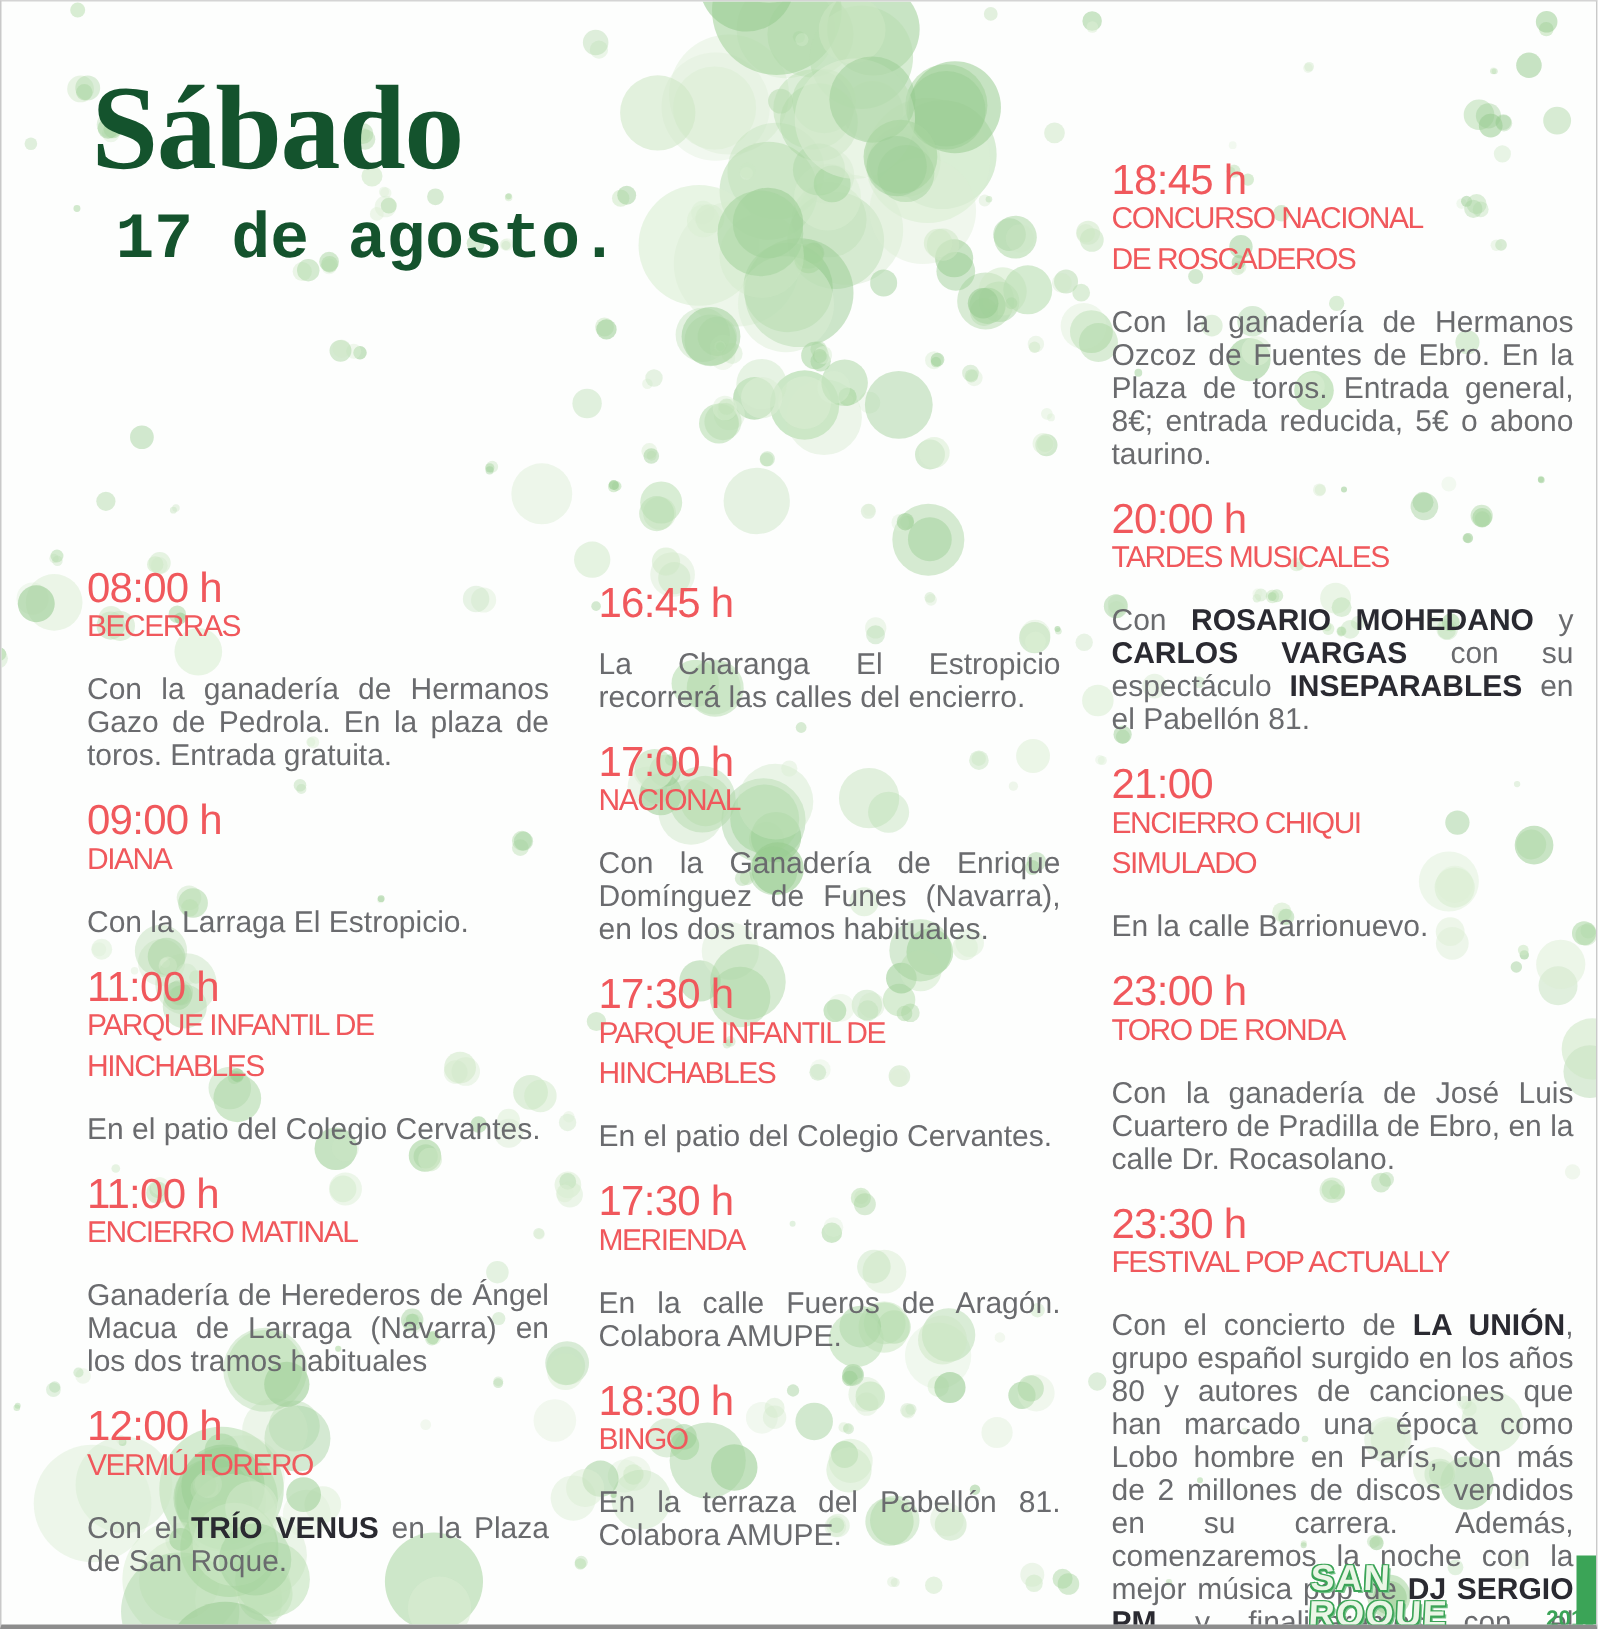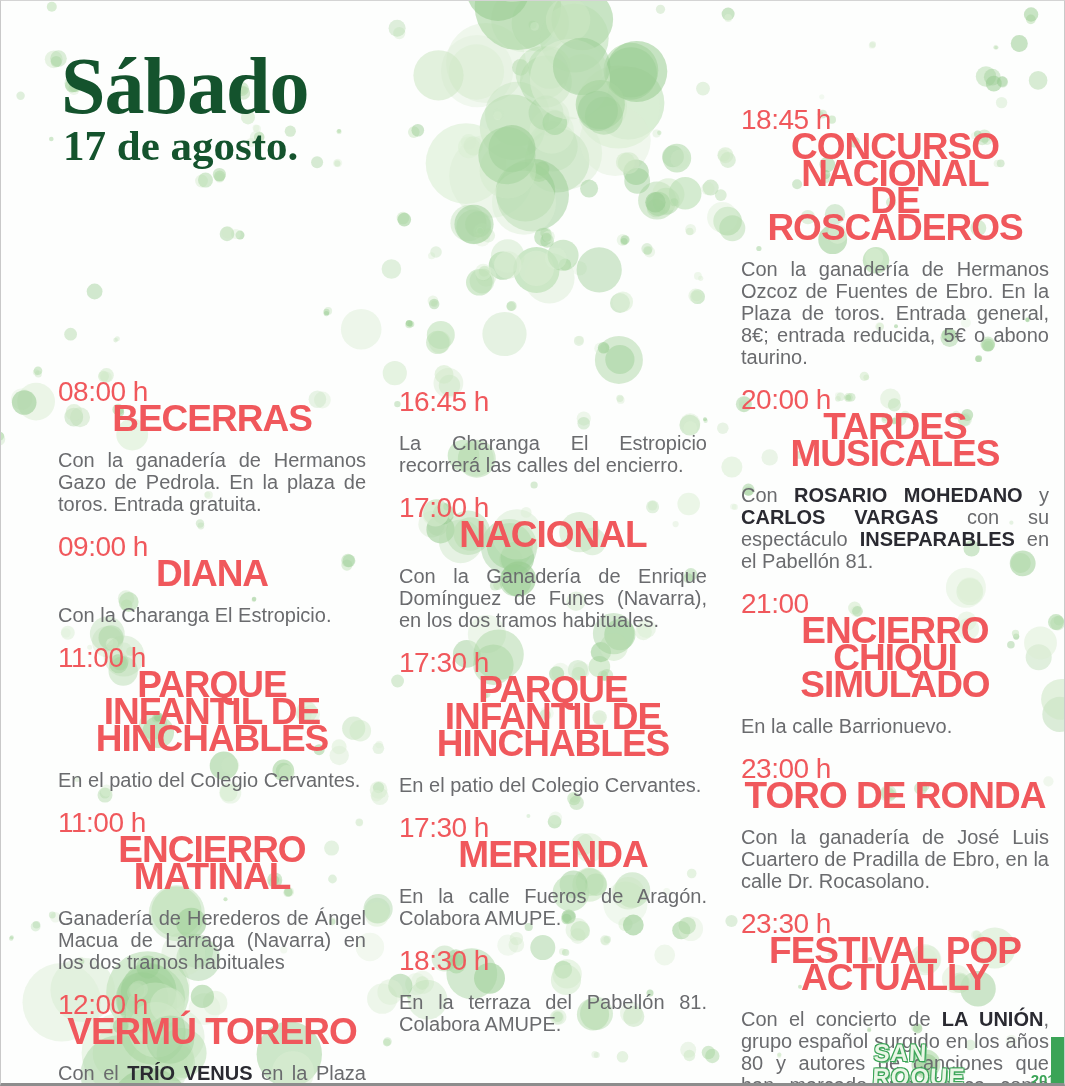--- a/index.html
+++ b/index.html
@@ -15,36 +15,36 @@
     font-family:"Liberation Sans", sans-serif;
   }
   .splats{position:absolute;inset:0;z-index:0;}
   .content{position:relative;z-index:1;}
   .title-block{position:absolute;left:60px;top:48px;color:#14532d;}
   .title-block h1{
     margin:0;font-family:"Liberation Serif", serif;
     font-size:80px;line-height:74px;font-weight:700;letter-spacing:-1px;
   }
   .title-block h2{
-    margin:2px;font-family:Liberation Serif, serif;
+    margin:16px;font-family:Liberation Mono, monospace;
     font-size:43px;line-height:42px;font-weight:700;letter-spacing:0;
   }
   .col{position:absolute;width:308px;}
   .col-1{left:57px;top:378px;}
   .col-2{left:398px;top:388px;}
   .col-3{left:740px;top:106px;}
   .event{margin:0 0 6px 0;}
   .event-head{margin-bottom:17px;}
   .event-time{
     color:var(--accent-red);font-size:28px;line-height:26px;font-weight:400;
     letter-spacing:-0.5px;
   }
   .event-title{
-    color:var(--accent-red);font-size:37px;line-height:27px;font-weight:700;
-    letter-spacing:-1px;white-space:pre-line;text-align:center;
+    color:var(--accent-red);font-size:20px;line-height:27px;font-weight:400;
+    letter-spacing:-1px;white-space:pre-line;
   }
   .event-body{
     margin:0 0 19px 0;color:var(--body-gray);
     font-size:20px;line-height:22px;text-align:justify;
   }
   .event-body .b{color:var(--bold-dark);font-weight:700;}
   .footer-logo{
     position:absolute;left:872px;top:1040px;display:flex;align-items:flex-end;gap:7px;
   }
   .logo-text{
@@ -740,21 +740,21 @@
             <div class="event-time">08:00 h</div>
             <div class="event-title">BECERRAS</div>
           </div>
           <p class="event-body"><span>Con la ganadería de Hermanos Gazo de Pedrola. En la plaza de toros. Entrada gratuita.</span></p>
         </div>
         <div class="event">
           <div class="event-head">
             <div class="event-time">09:00 h</div>
             <div class="event-title">DIANA</div>
           </div>
-          <p class="event-body"><span>Con la Charanga El Estropicio.</span></p>
+          <p class="event-body"><span>Con la Larraga El Estropicio.</span></p>
         </div>
         <div class="event">
           <div class="event-head">
             <div class="event-time">11:00 h</div>
             <div class="event-title">PARQUE INFANTIL DE
 HINCHABLES</div>
           </div>
           <p class="event-body"><span>En el patio del Colegio Cervantes.</span></p>
         </div>
         <div class="event">
@@ -797,20 +797,21 @@
         <div class="event">
           <div class="event-head">
             <div class="event-time">17:30 h</div>
             <div class="event-title">MERIENDA</div>
           </div>
           <p class="event-body"><span>En la calle Fueros de Aragón. Colabora AMUPE.</span></p>
         </div>
         <div class="event">
           <div class="event-head">
             <div class="event-time">18:30 h</div>
+            <div class="event-title">BINGO</div>
           </div>
           <p class="event-body"><span>En la terraza del Pabellón 81. Colabora AMUPE.</span></p>
         </div>
       </div>
     <div class="col col-3">
         <div class="event">
           <div class="event-head">
             <div class="event-time">18:45 h</div>
             <div class="event-title">CONCURSO NACIONAL
 DE ROSCADEROS</div>

